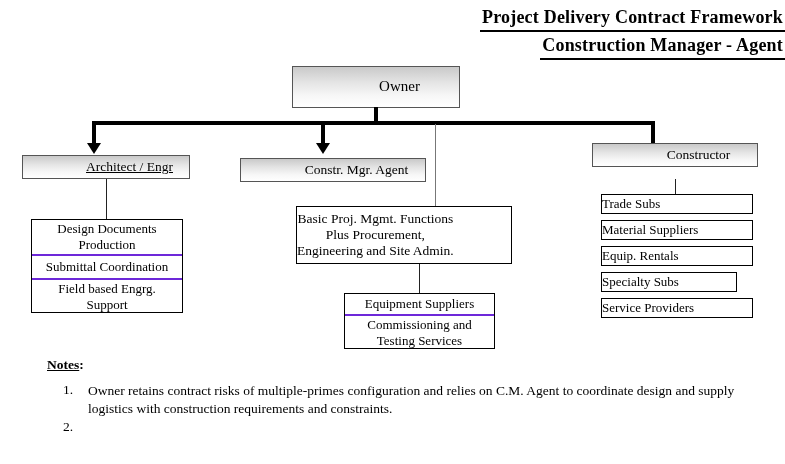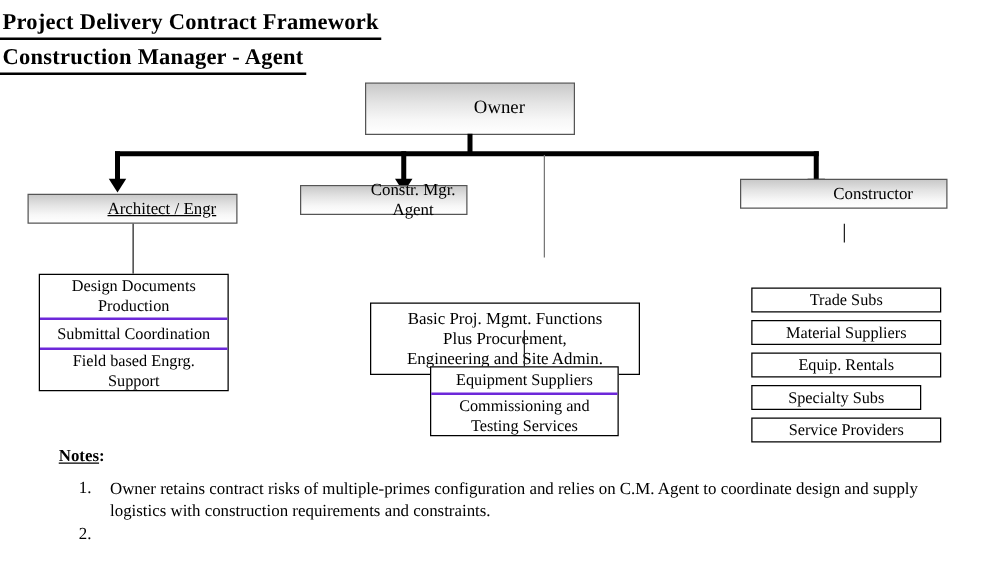--- a/index.html
+++ b/index.html
@@ -16,21 +16,21 @@
     color: #000000;
     overflow: hidden;
   }
 
   
   .title-block {
     position: absolute;
     left: 0;
     top: 6px;
     width: 785px;
-    text-align: left;
+    text-align: right;
   }
   .title-line {
     font-weight: bold;
     font-size: 18px;
     letter-spacing: 0.2px;
     line-height: 1.28;
     display: inline-block;
     border-bottom: 2px solid #000;
     padding: 0 2px 1px 2px;
   }
@@ -50,25 +50,24 @@
     line-height: 1.15;
     padding-left: 47px;
   }
   .pbox {
     position: absolute;
     box-sizing: border-box;
     border: 1px solid #000;
     background: #ffffff;
     display: flex;
     align-items: center;
-    justify-content: center;
+    justify-content: flex-start;
     text-align: center;
     font-size: 13px;
     line-height: 1.2;
-    margin-top: 36px;
   }
   .stack {
     position: absolute;
     box-sizing: border-box;
     border: 1px solid #000;
     background: #ffffff;
   }
   .stack .cell {
     box-sizing: border-box;
     display: flex;
@@ -161,21 +160,21 @@
 
   <div class="vthick" style="left:651px; top:121px; width:4px; height:23px;"></div>
   <div class="arrowhead" style="left:646px; top:143px;"></div>
 
   <div class="vline-thin" style="left:435px; top:124px; width:1px; height:82px;"></div>
 
   <div class="gbox" style="left:22px; top:155px; width:168px; height:24px;text-decoration:underline;">
     <span>Architect / Engr</span>
   </div>
 
-  <div class="gbox" style="left:240px; top:148px; width:134px; height:24px;text-align:center;">
+  <div class="gbox" style="left:240px; top:158px; width:186px; height:24px;text-align:center;">
     <span>Constr. Mgr. Agent</span>
   </div>
 
   <div class="gbox" style="left:592px; top:143px; width:166px; height:24px;">
     <span>Constructor</span>
   </div>
 
   <div class="vline-dark" style="left:106px; top:179px; width:1px; height:40px;"></div>
 
   <div class="stack" style="left:31px; top:219px; width:152px; height:94px;">

